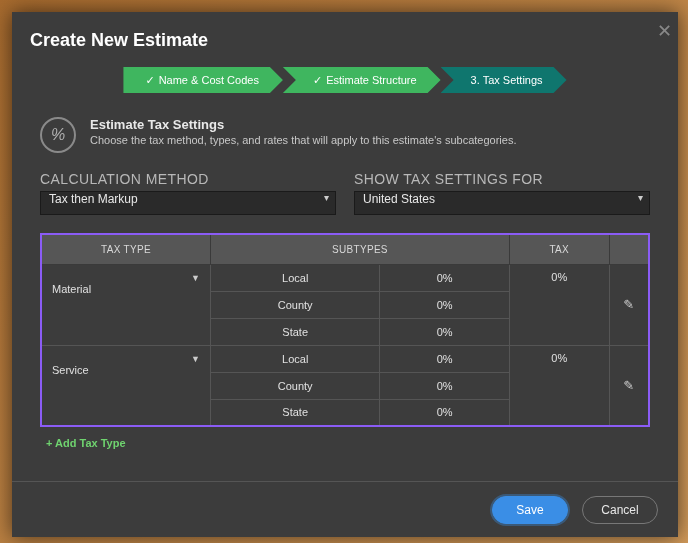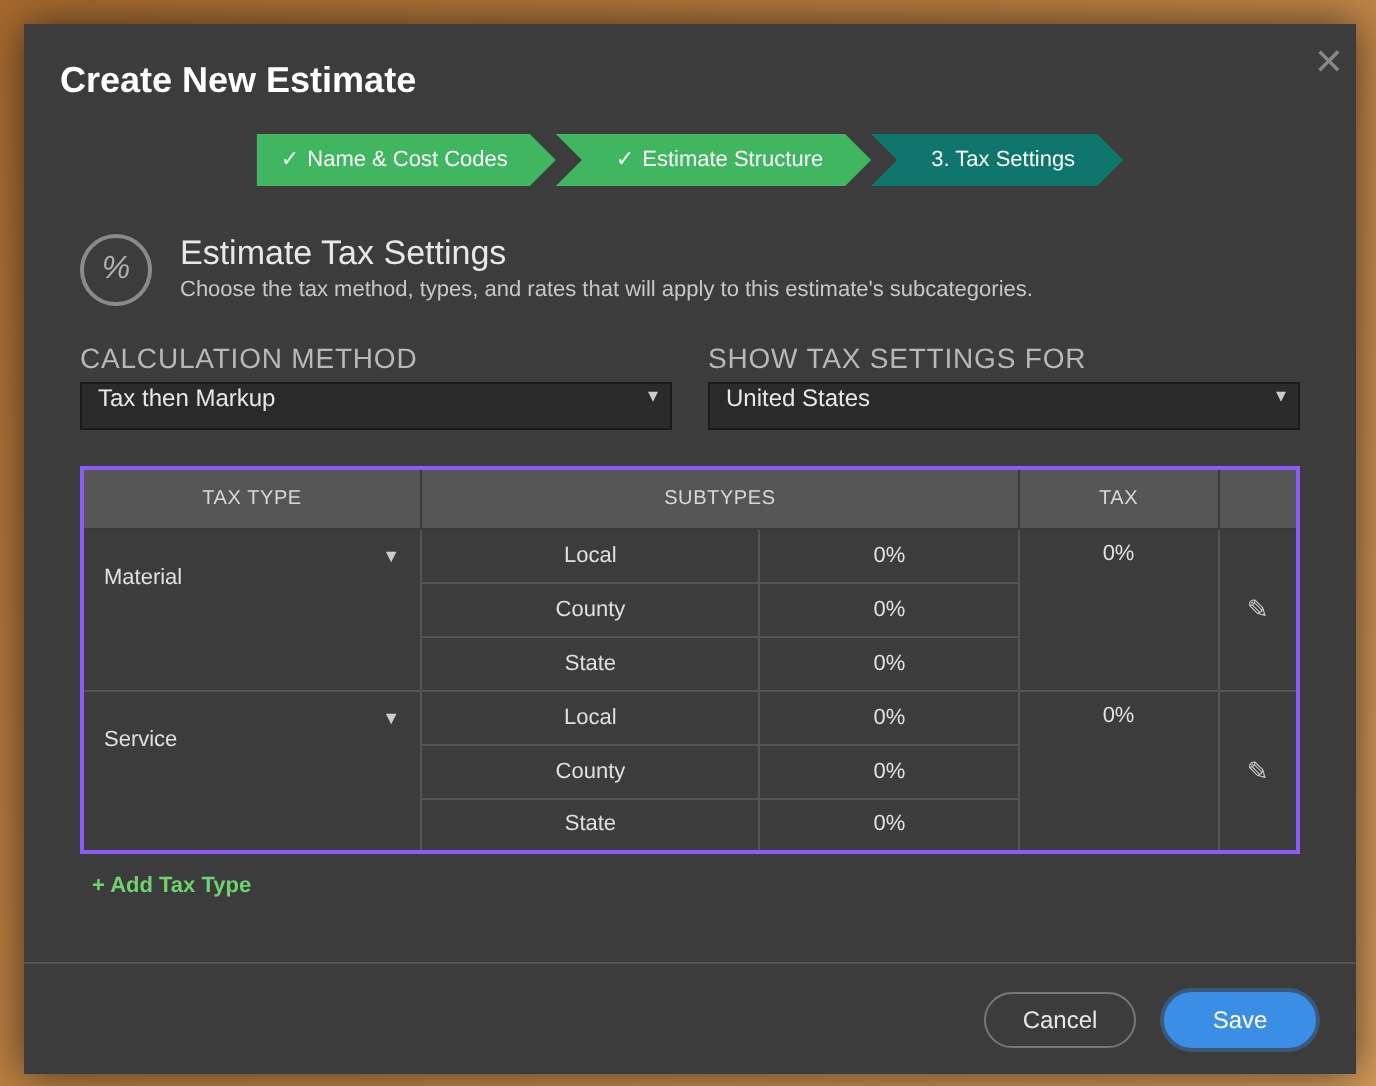--- a/index.html
+++ b/index.html
@@ -14,32 +14,32 @@
     display: flex; flex-direction: column;
   }
   .close-x { position:absolute; right:6px; top:8px; color:#888; font-size:18px; cursor:pointer; }
   .modal-title { font-weight:bold; color:#fff; font-size:18px; padding:18px 0 14px 18px; }
   .steps { display:flex; justify-content:center; gap:0; margin: 2px 0 18px 0; position:relative; }
   .step {
     position:relative; height:26px; line-height:26px;
     color:#fff; font-size:11px; padding:0 24px 0 30px;
     clip-path: polygon(0 0, calc(100% - 13px) 0, 100% 50%, calc(100% - 13px) 100%, 0 100%, 13px 50%);
   }
-  .step:first-child { clip-path: polygon(0 0, calc(100% - 13px) 0, 100% 50%, calc(100% - 13px) 100%, 0 100%); padding-left:12px; }
+  .step:first-child { clip-path: polygon(0 0, calc(100% - 13px) 0, 100% 50%, calc(100% - 13px) 100%, 0 100%); padding-left:22px; }
   .step.green { background:#3fb65f; }
   .step.blue  { background:#0f766e; }
   .step .check { margin-right:4px; }
   .content { padding: 0 28px; flex:1; }
   .settings-header { display:flex; gap:14px; align-items:flex-start; margin: 6px 0 18px 0; }
   .percent-icon {
     width:36px; height:36px; border:2px solid #8a8a8a; border-radius:50%;
     display:flex; align-items:center; justify-content:center;
     color:#b0b0b0; font-size:16px; font-style:italic; flex-shrink:0;
   }
-  .sh-title { font-weight:normal; font-size:17px; margin-bottom:2px; }
+  .sh-title { font-weight:bold; font-size:13px; margin-bottom:2px; }
   .sh-desc { font-size:11px; color:#c8c8c8;text-align:center; }
   .row2 { display:flex; gap:18px; margin-bottom:18px; }
   .field { flex:1; }
   .field-label { font-size:14px; letter-spacing:.4px; color:#b8b8b8; margin-bottom:4px; }
   .select {
     width:100%; height:24px; background:#2a2a2a; border:1px solid #1a1a1a;
     color:#e8e8e8; font-size:12px; padding:0 20px 0 8px;
     position:relative; display:flex; align-items:flex-start; cursor:pointer;
   }
   .select::after { content:"▾"; position:absolute; right:6px; font-size:10px; color:#ccc; }
@@ -181,16 +181,16 @@
           <td>State</td>
           <td>0%</td>
         </tr>
       </tbody>
     </table>
 
     <span class="add-link">+ Add Tax Type</span>
   </div>
 
   <div class="footer">
+    <div class="btn primary">Save</div>
     <div class="btn secondary">Cancel</div>
-    <div class="btn primary">Save</div>
   </div>
 </div>
 
 </body></html>

